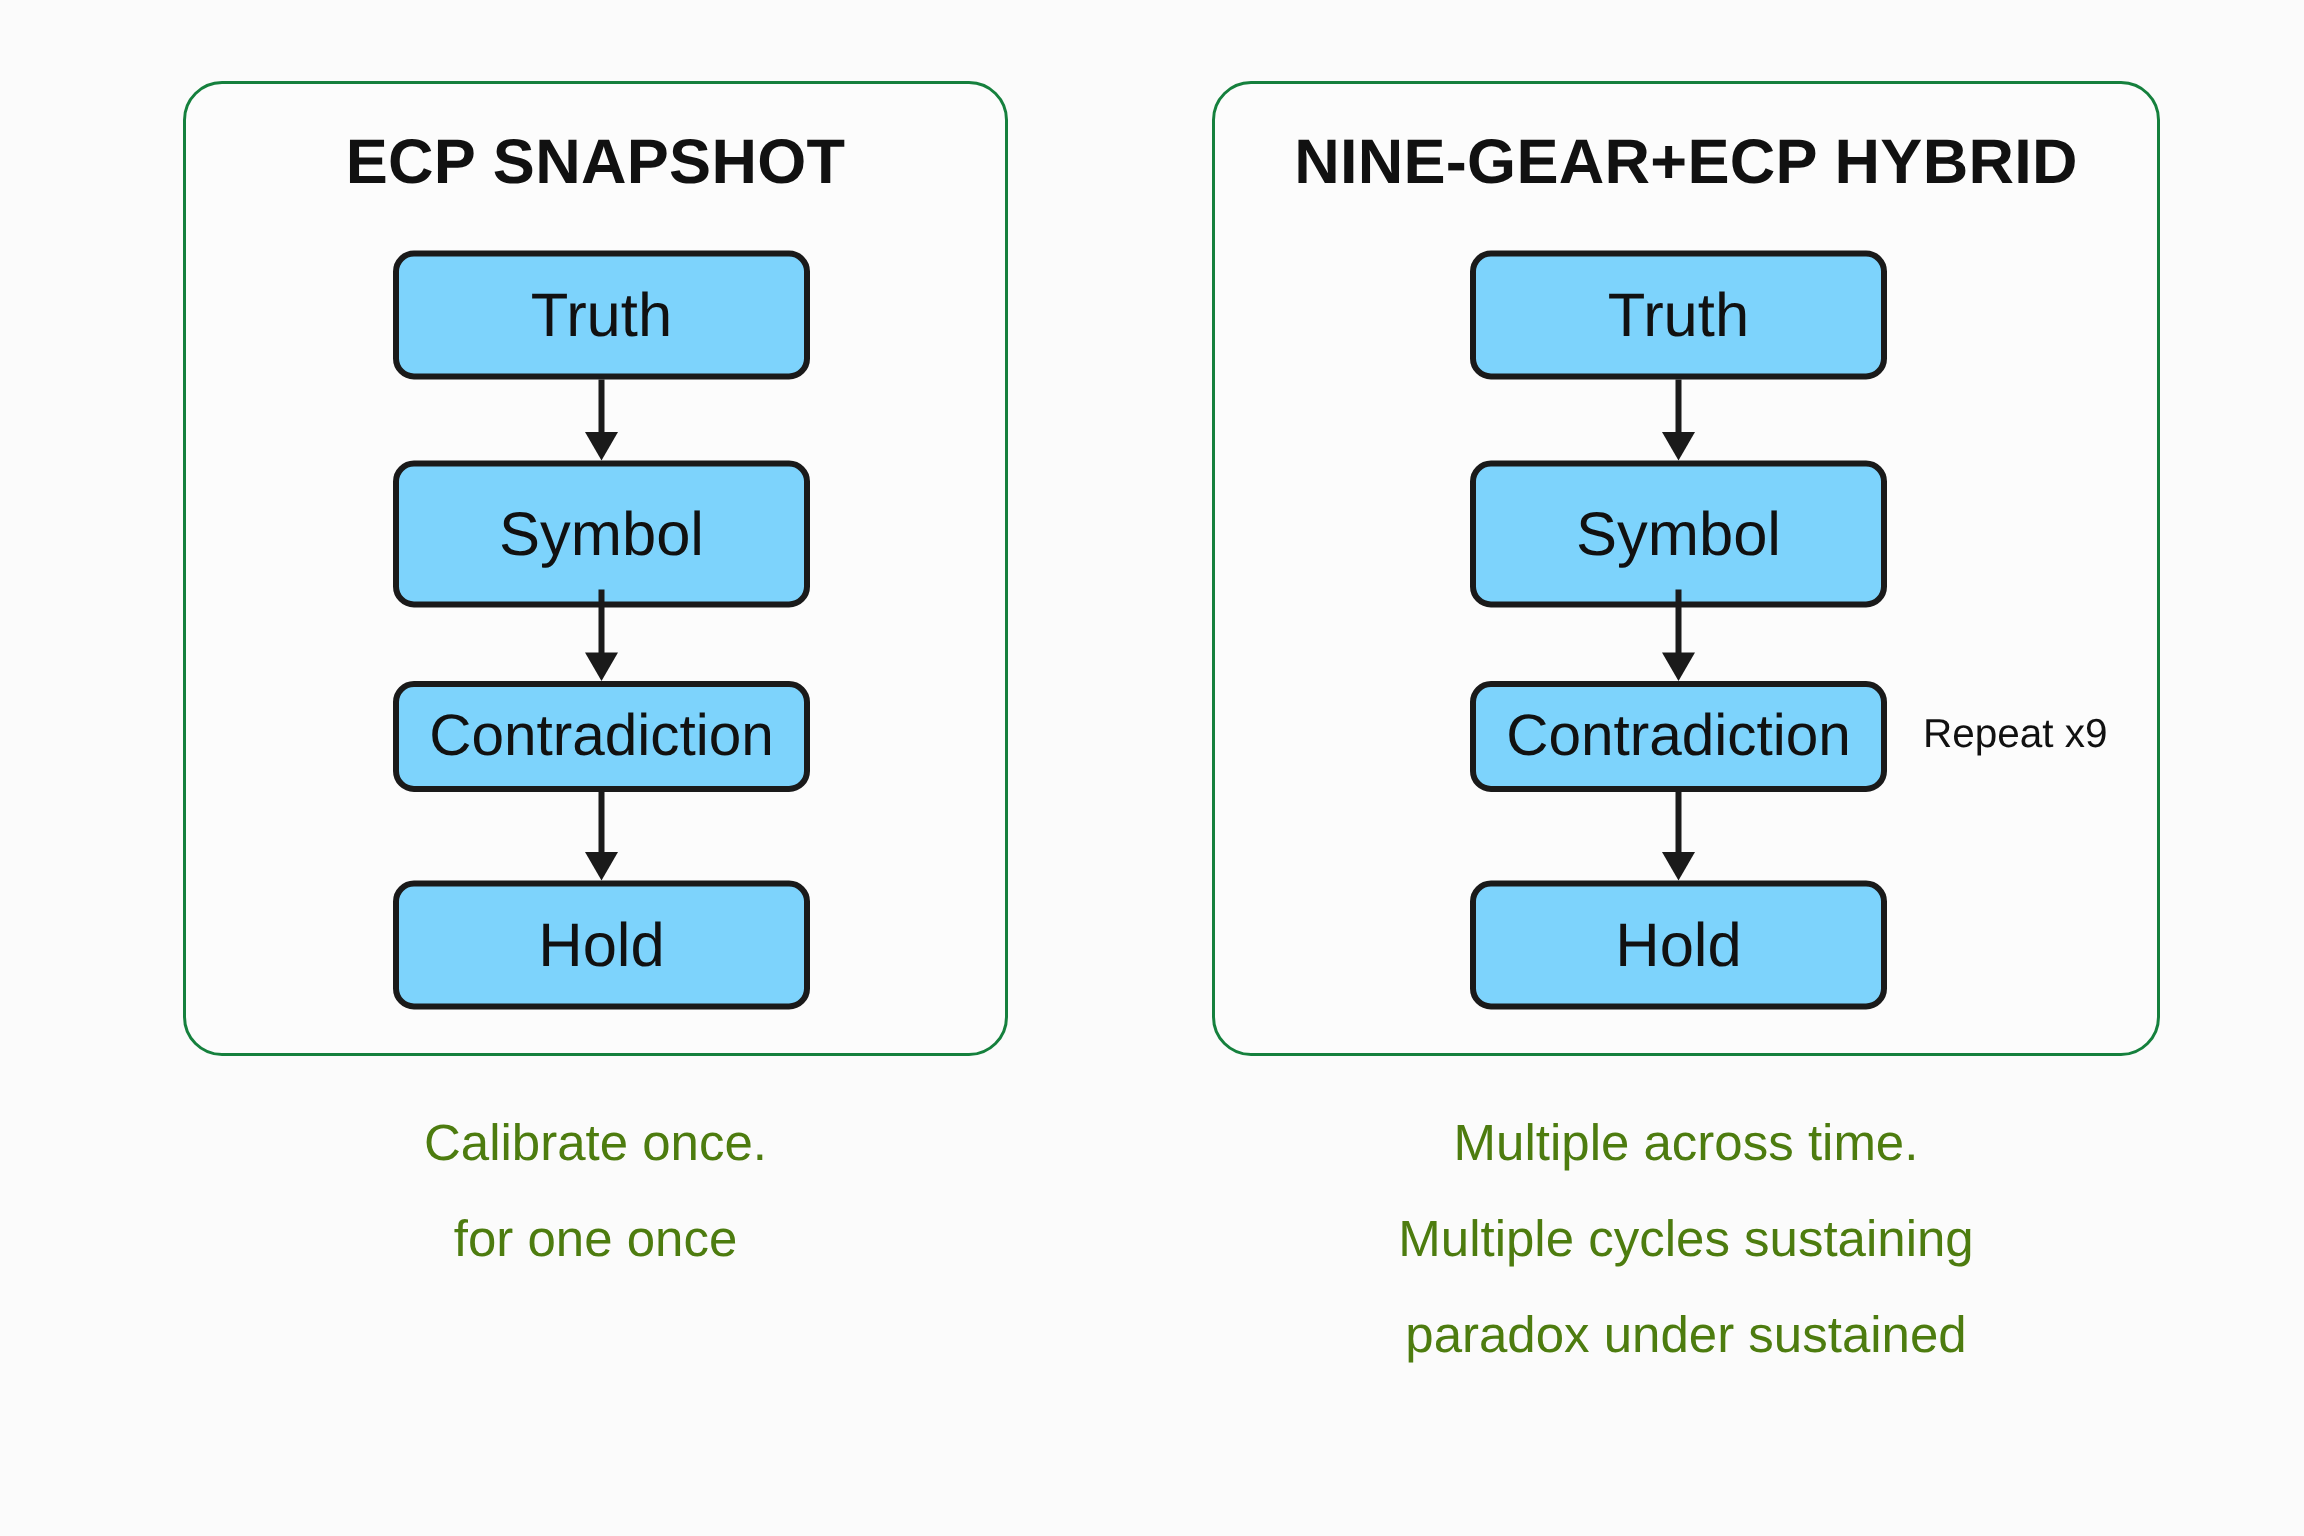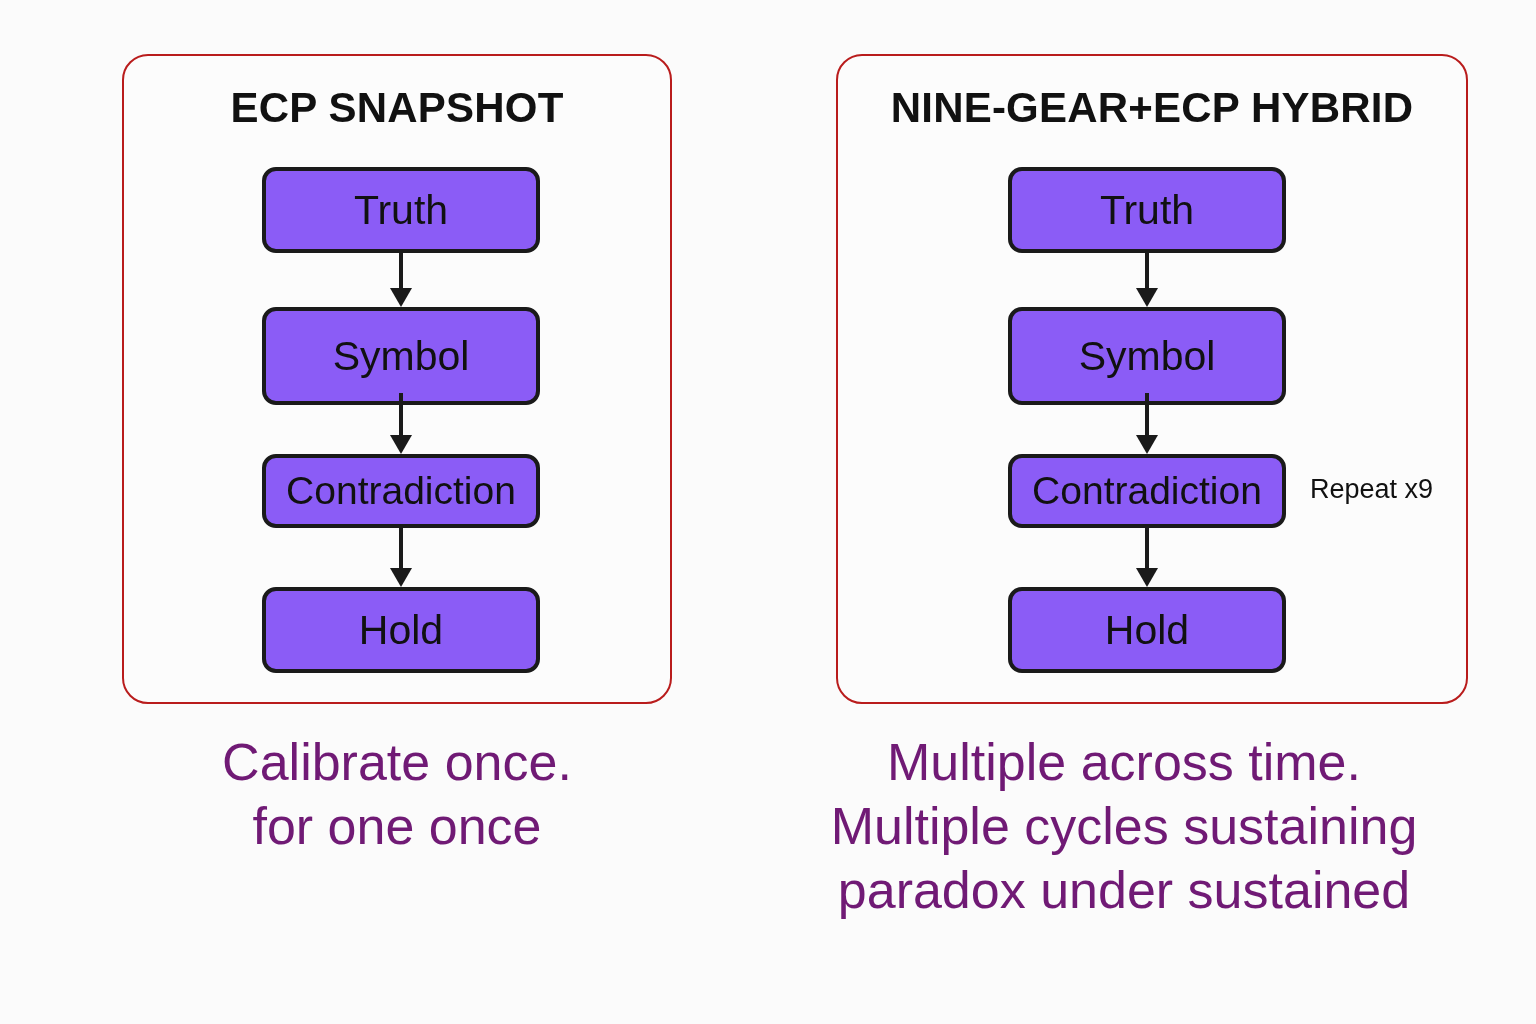--- a/index.html
+++ b/index.html
@@ -18,47 +18,47 @@
 
   .stage {
     position: absolute;
     inset: 0;
   }
 
   
   .panel {
     position: absolute;
     box-sizing: border-box;
-    border: 2px solid #b91c1c;
+    border: 2px solid #15803d;
     border-radius: 26px;
     background: #fcfcfc;
   }
   .panel-left  { left: 122px; top: 54px; width: 550px; height: 650px; }
-  .panel-right { left: 836px; top: 54px; width: 632px; height: 650px; }
+  .panel-right { left: 808px; top: 54px; width: 632px; height: 650px; }
 
   .panel-title {
     position: absolute;
     left: 0;
     right: 0;
     text-align: center;
     font-weight: bold;
     color: #111111;
     white-space: nowrap;
     letter-spacing: 0.2px;
   }
   .panel-left .panel-title  { top: 28px; font-size: 42px; }
   .panel-right .panel-title { top: 28px; font-size: 42px; }
 
   
   .node {
     position: absolute;
     box-sizing: border-box;
     border: 4px solid #1a1a1a;
     border-radius: 14px;
-    background: #8b5cf6;
+    background: #7dd3fc;
     display: flex;
     align-items: center;
     justify-content: center;
     font-size: 41px;
     color: #111111;
     white-space: nowrap;
   }
 
   
   .panel-left .node  { left: 138px; width: 278px; }
@@ -113,23 +113,23 @@
     top: 418px;
     font-size: 27px;
     color: #111111;
     white-space: nowrap;
   }
 
   
   .caption {
     position: absolute;
     text-align: center;
-    font-size: 52px;
+    font-size: 34px;
     line-height: 64px;
-    color: #701a75;
+    color: #4d7c0f;
   }
   .caption-left  { left: 122px; top: 730px; width: 550px; }
   .caption-right { left: 790px; top: 730px; width: 668px; }
   .caption-line { display: block; white-space: nowrap; }
 </style>
 </head>
 <body>
 
 <div class="stage">
 

